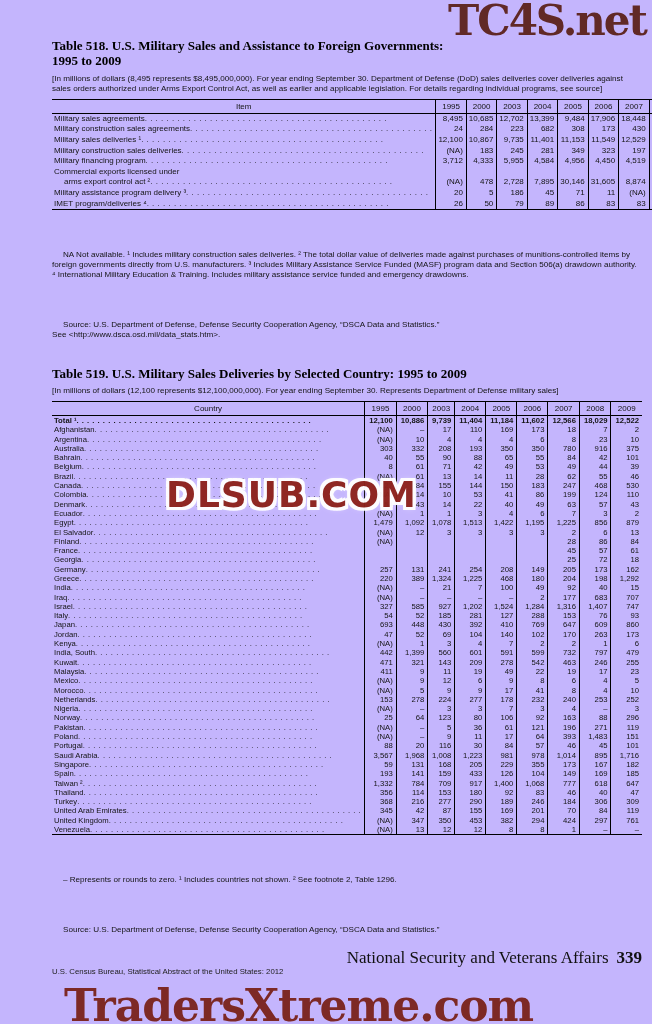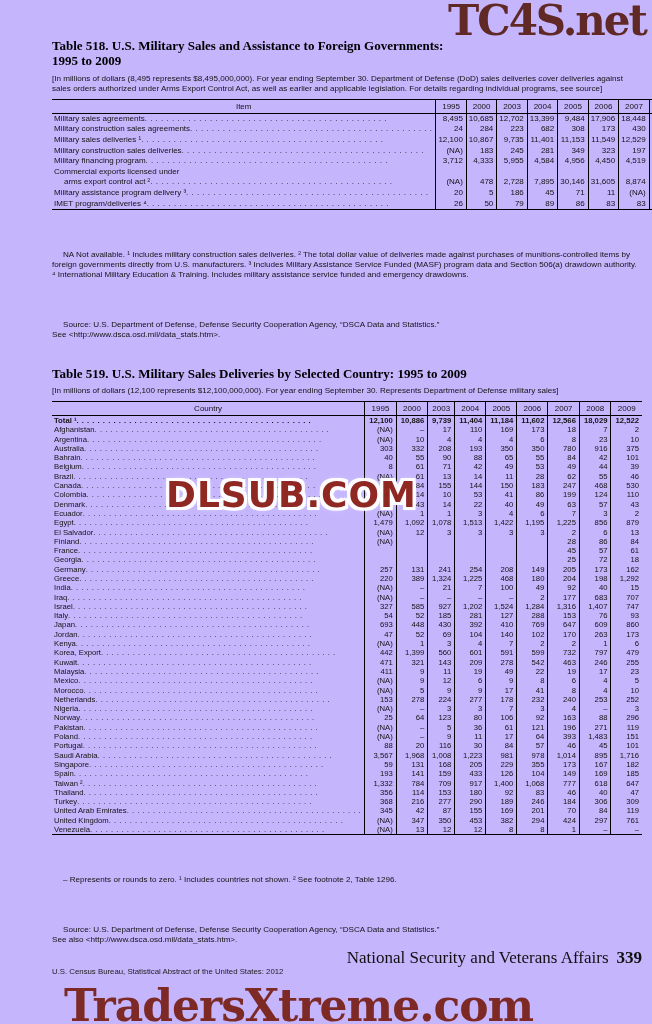--- a/index.html
+++ b/index.html
@@ -694,21 +694,21 @@
             <td class="num">4</td>
             <td class="num">7</td>
             <td class="num">2</td>
             <td class="num">2</td>
             <td class="num">1</td>
             <td class="num">6</td>
           </tr>
           <tr>
             <td class="lbl">
               <span class="lw">
-                <span class="lt">Korea, Export</span>
+                <span class="lt">India, South</span>
                 <span class="leader"></span>
               </span>
             </td>
             <td class="num">442</td>
             <td class="num">1,399</td>
             <td class="num">560</td>
             <td class="num">601</td>
             <td class="num">591</td>
             <td class="num">599</td>
             <td class="num">732</td>
@@ -1037,21 +1037,20 @@
             <td class="num">1</td>
             <td class="num">–</td>
             <td class="num">–</td>
           </tr>
         </tbody>
       </table>
 
     <div class="fnblock">
       <p class="fn ind">– Represents or rounds to zero. ¹ Includes countries not shown. ² See footnote 2, Table 1296.</p>
       <p class="fn ind">Source: U.S. Department of Defense, Defense Security Cooperation Agency, “DSCA Data and Statistics.”</p>
-      <p class="fn">See also &lt;http://www.dsca.osd.mil/data_stats.htm&gt;.</p>
     </div>
 
   </div>
 
   <div class="wm wm-mid">DLSUB.COM</div>
 
   <div class="footer-line">
     <span>National Security and Veterans Affairs</span><span class="pagenum">339</span>
   </div>
   <div class="credit">U.S. Census Bureau, Statistical Abstract of the United States: 2012</div>

